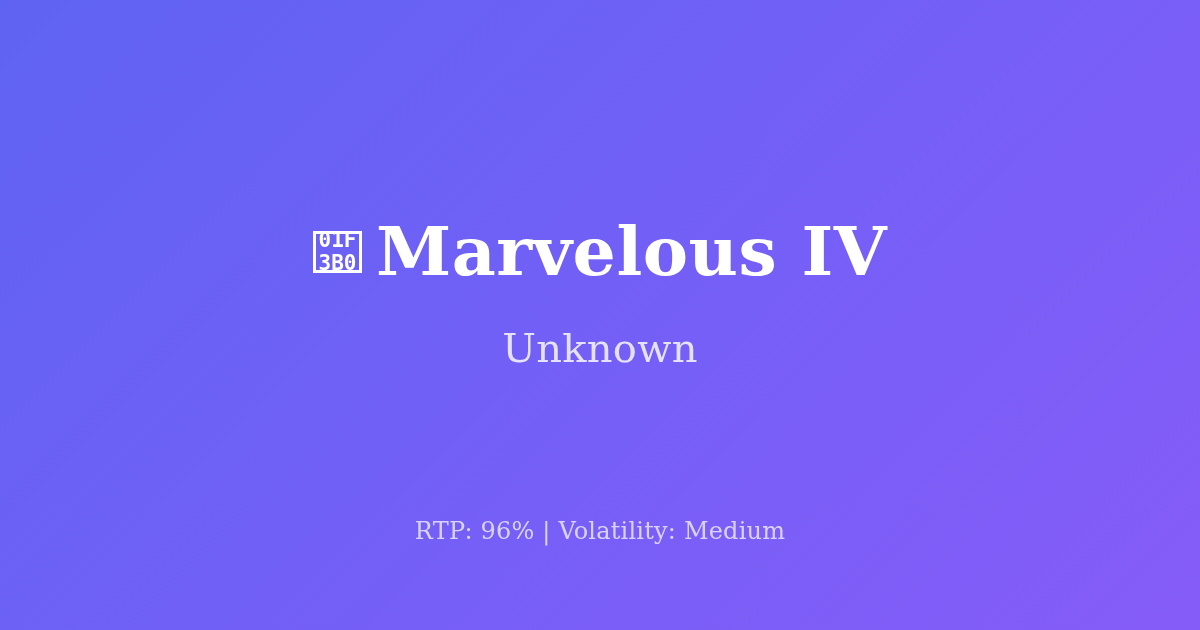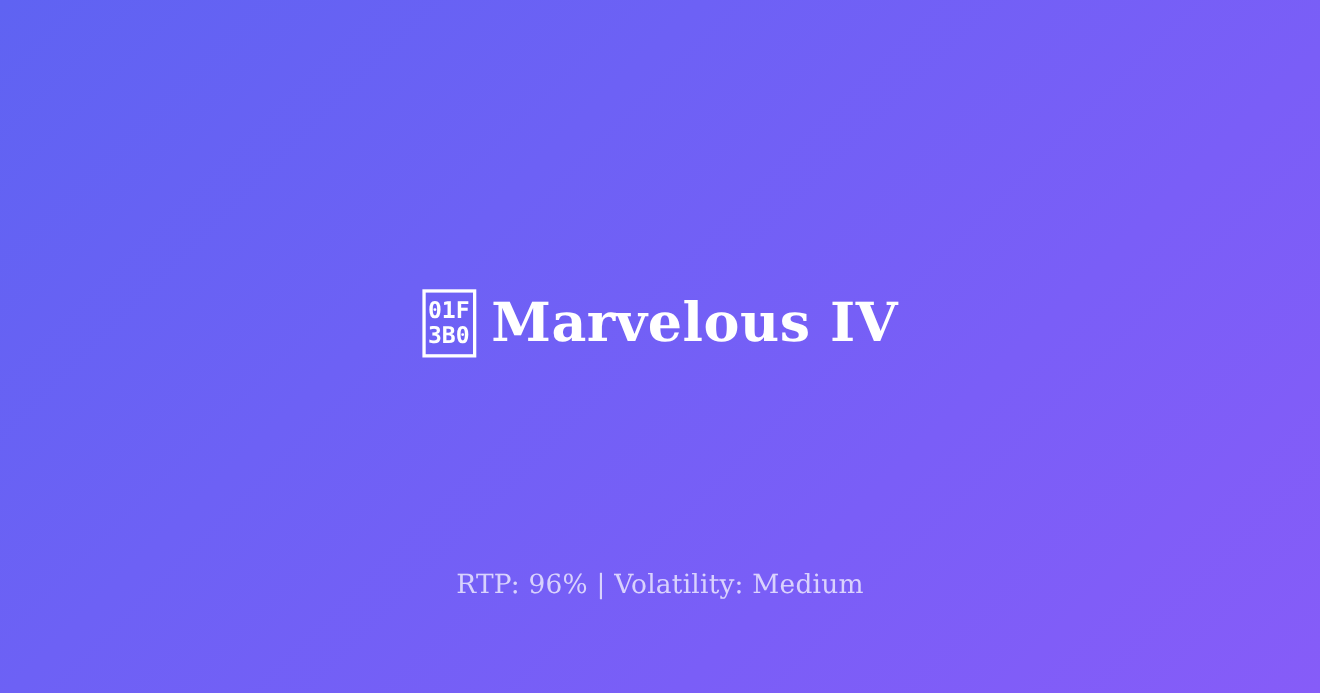--- a/index.html
+++ b/index.html
@@ -43,21 +43,21 @@
     justify-content: center;
     white-space: nowrap;
   }
 
   
   .tofu {
     position: relative;
     display: inline-block;
     box-sizing: border-box;
     width: 49px;
-    height: 62px;
+    height: 42px;
     border: 3px solid #ffffff;
     margin-right: 14px;
     flex: none;
   }
   .tofu-lines {
     position: absolute;
     inset: 0;
     display: flex;
     flex-direction: column;
     align-items: center;
@@ -66,21 +66,21 @@
     font-weight: 700;
     font-size: 21px;
     line-height: 23px;
     letter-spacing: 0px;
     color: #ffffff;
   }
 
   .title-text {
     font-family: "DejaVu Serif", "Liberation Serif", serif;
     font-weight: 700;
-    font-size: 49px;
+    font-size: 68px;
     line-height: 1.05;
     color: #ffffff;
     letter-spacing: 0.5px;
   }
 
   .subtitle {
     margin-top: 36px;
     font-family: "DejaVu Serif", "Liberation Serif", serif;
     font-weight: 400;
     font-size: 40px;
@@ -113,18 +113,19 @@
     <div class="title-row">
       <span class="tofu">
         <span class="tofu-lines">
           <span>01F</span>
           <span>3B0</span>
         </span>
       </span>
       <span class="title-text">Marvelous IV</span>
     </div>
 
+    <div class="subtitle">Unknown</div>
 
   </div>
 
   <div class="footer-meta">RTP: 96% | Volatility: Medium</div>
 
 </div>
 
 </body></html>

